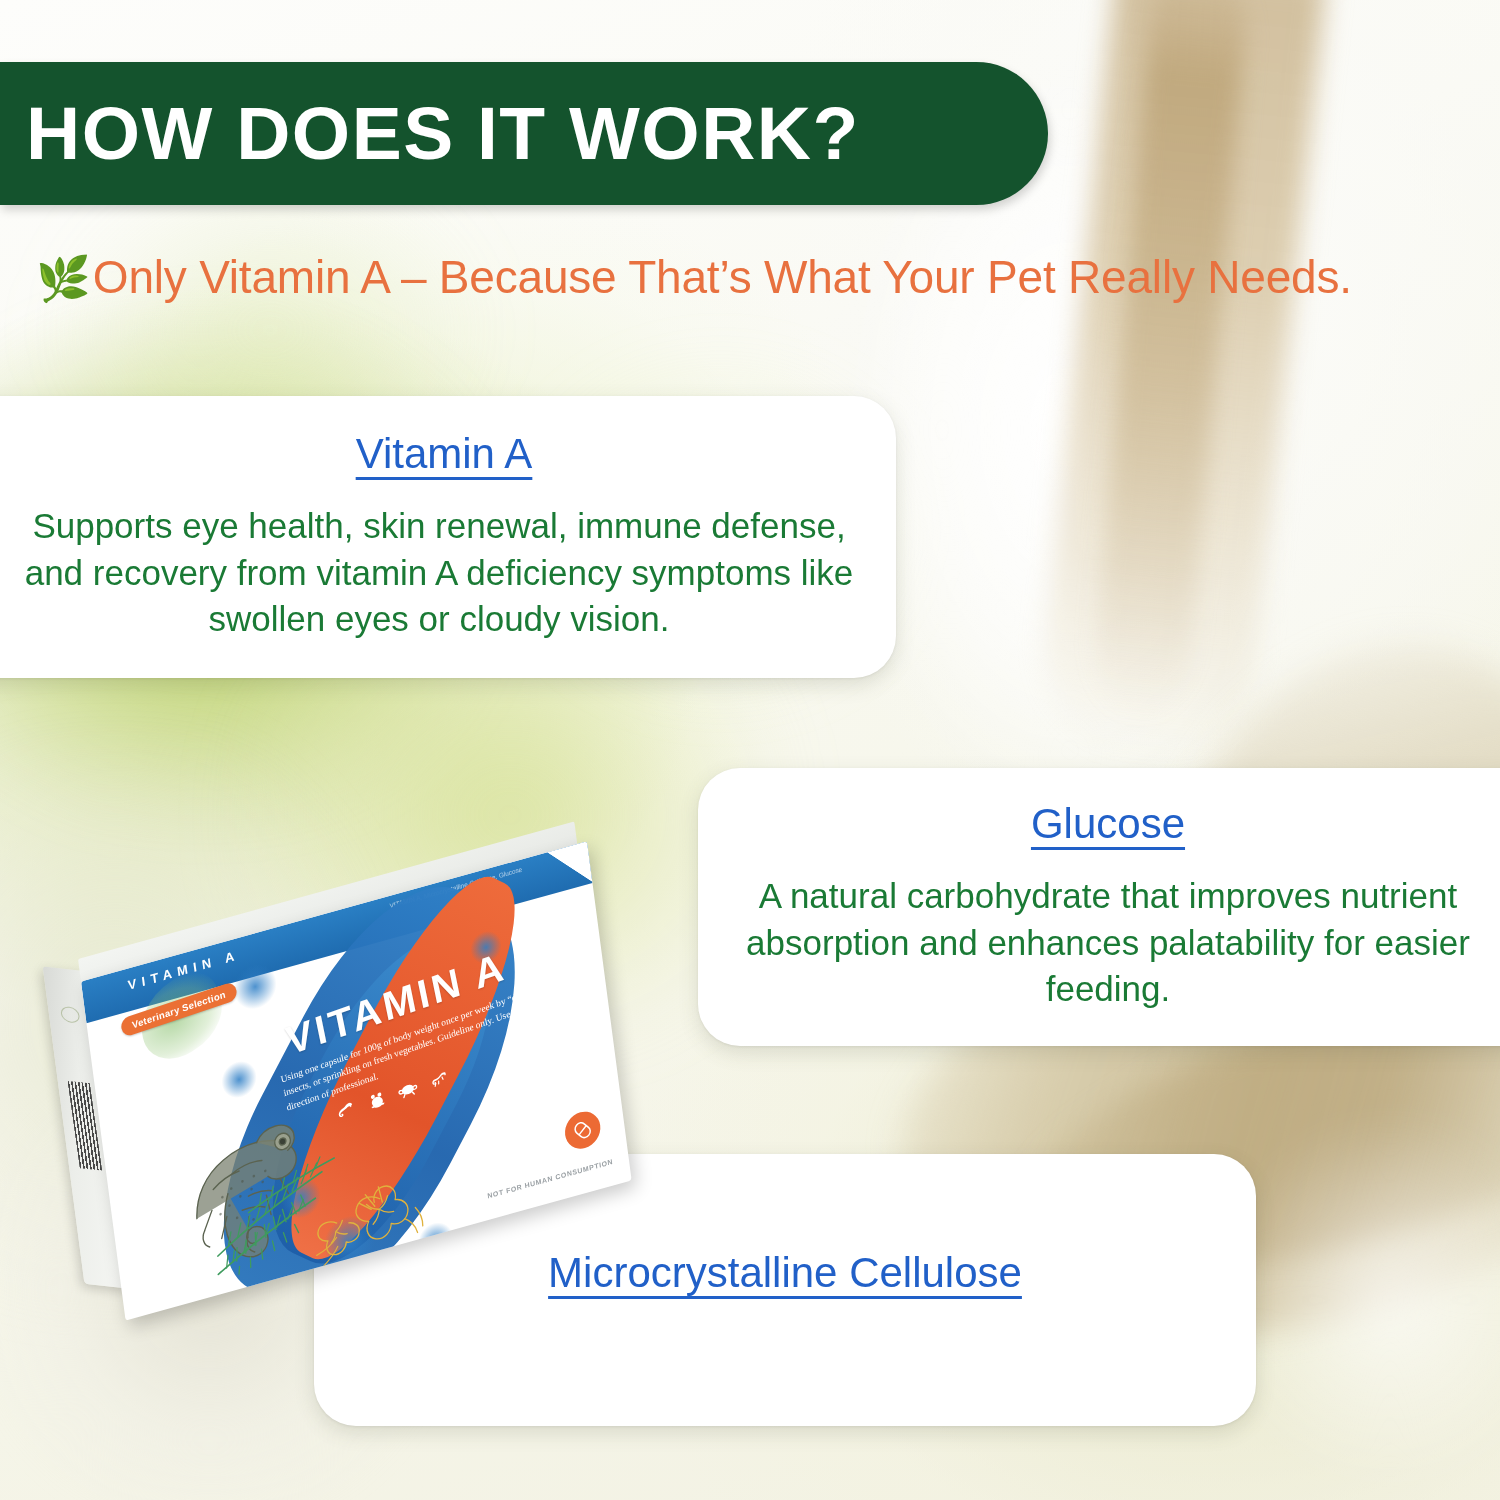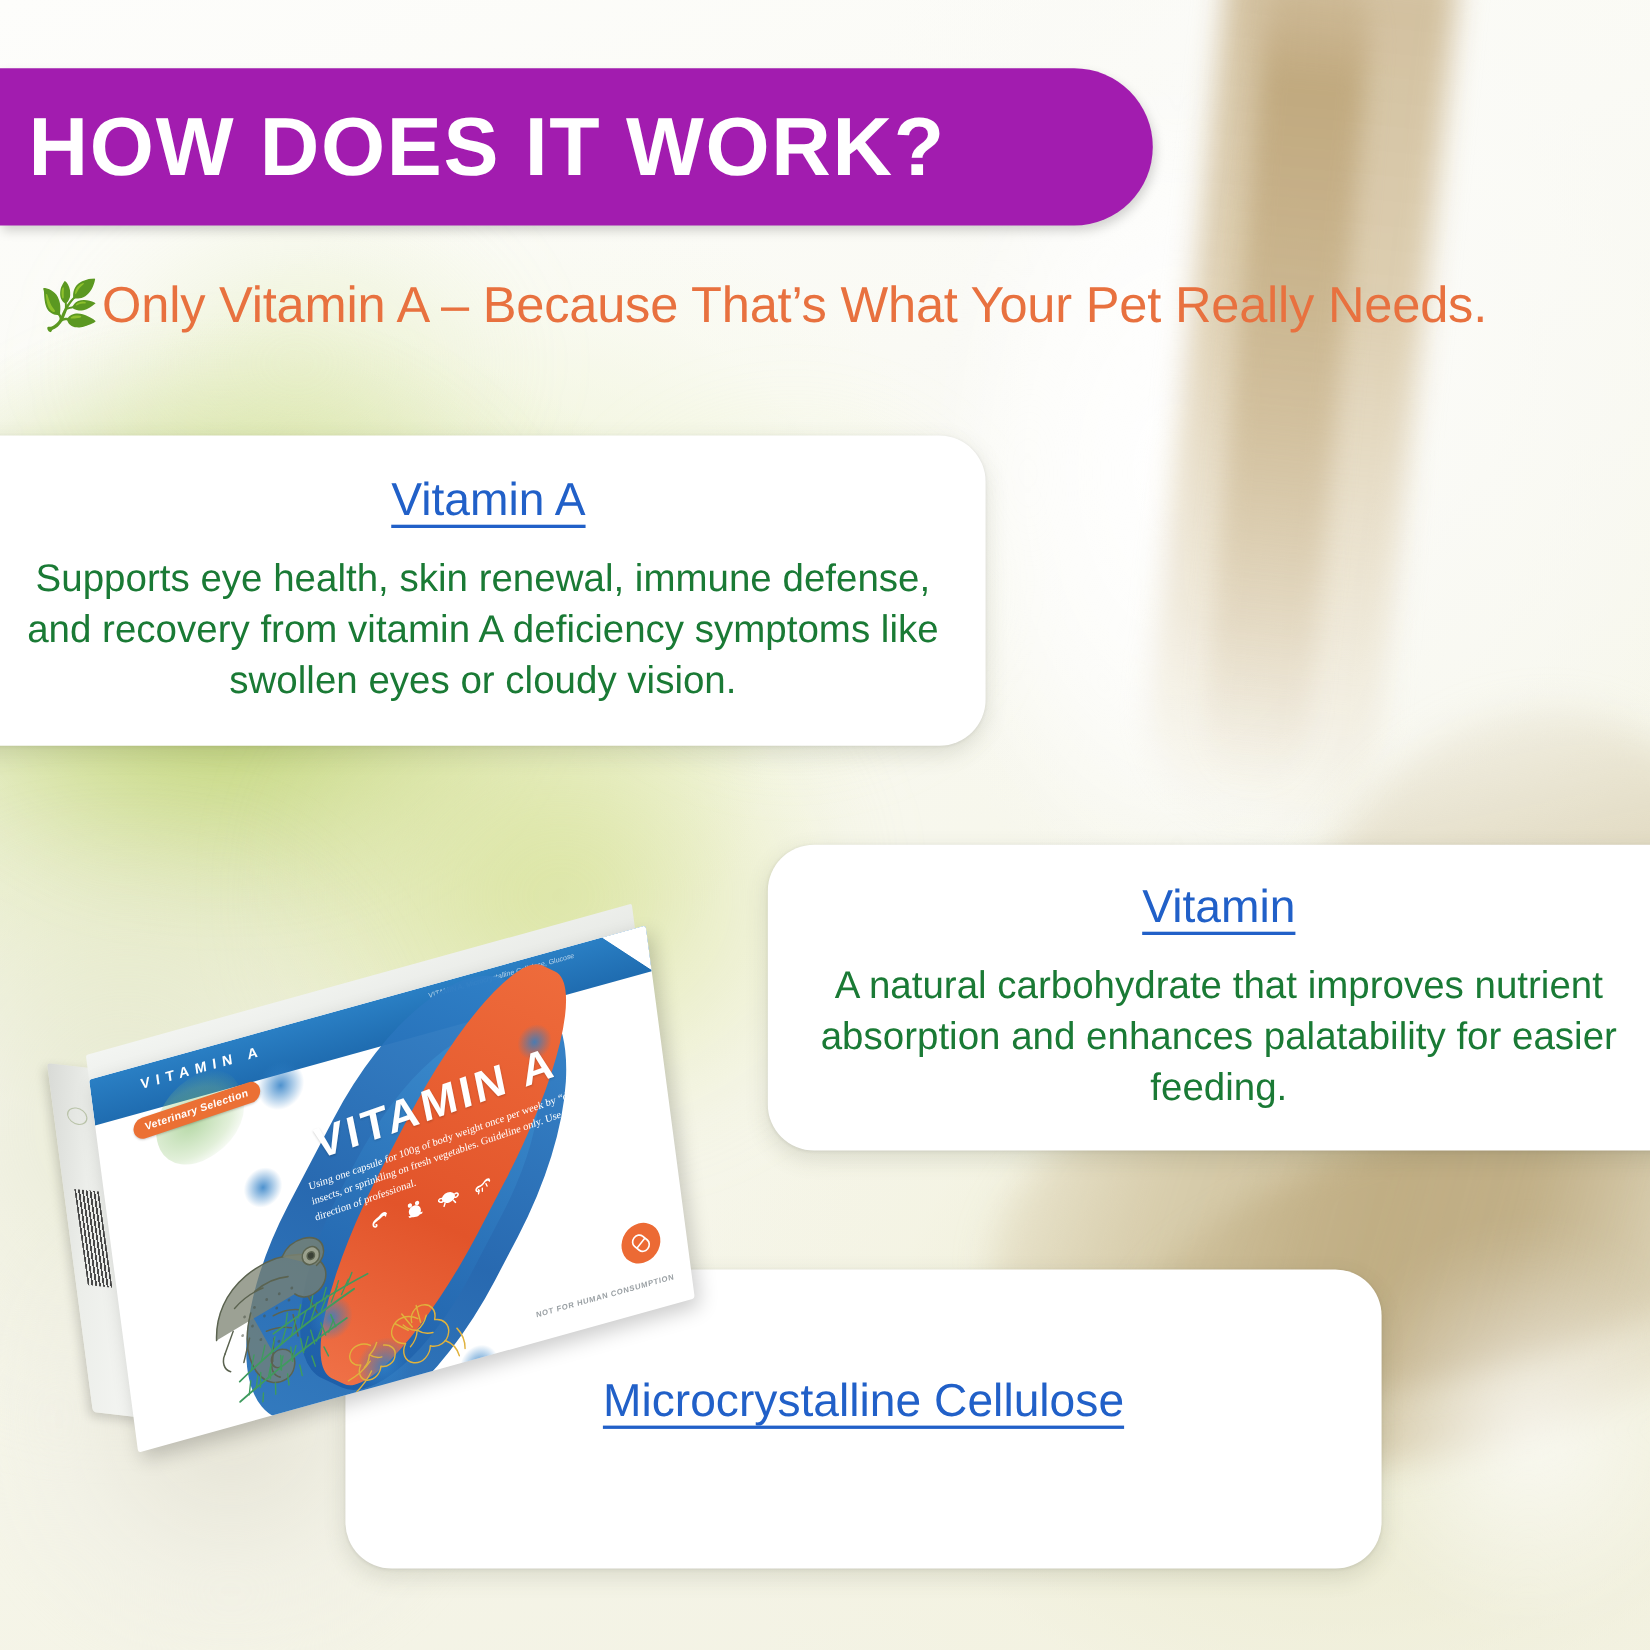--- a/index.html
+++ b/index.html
@@ -90,21 +90,21 @@
   }
   .bg-grain-left {
     left:0px; top:1080px; width:420px; height:420px;
     background:radial-gradient(ellipse at center, rgba(226,224,210,0.85) 0%, rgba(238,237,227,0.45) 50%, rgba(250,250,244,0) 80%);
     filter:blur(16px);
   }
 
   
   #header-banner {
     position:absolute; left:0; top:62px; width:1048px; height:143px;
-    background:#a21caf;
+    background:#14532d;
     border-radius:0 72px 72px 0;
     box-shadow:2px 5px 10px rgba(0,0,0,0.17);
     z-index:4;
     display:flex; align-items:center;
   }
   #header-title {
     color:#ffffff;
     font-size:75px;
     font-weight:bold;
     letter-spacing:1.5px;
@@ -357,21 +357,21 @@
   <span id="subtitle-leaf-icon">🌿</span>
   <span id="subtitle-text">Only Vitamin A – Because That’s What Your Pet Really Needs.</span>
 </div>
 
 <div class="info-card" id="card-vitamin-a">
   <div class="card-title">Vitamin A </div>
   <div class="card-body">Supports eye health, skin renewal, immune defense, and recovery from vitamin A deficiency symptoms like swollen eyes or cloudy vision.</div>
 </div>
 
 <div class="info-card" id="card-glucose">
-  <div class="card-title">Vitamin</div>
+  <div class="card-title">Glucose</div>
   <div class="card-body">A natural carbohydrate that improves nutrient absorption and enhances palatability for easier feeding.</div>
 </div>
 
 <div class="info-card" id="card-cellulose">
   <div class="card-title">Microcrystalline Cellulose</div>
 </div>
 
 <div id="product-box">
   <div class="pb-inner">
 

